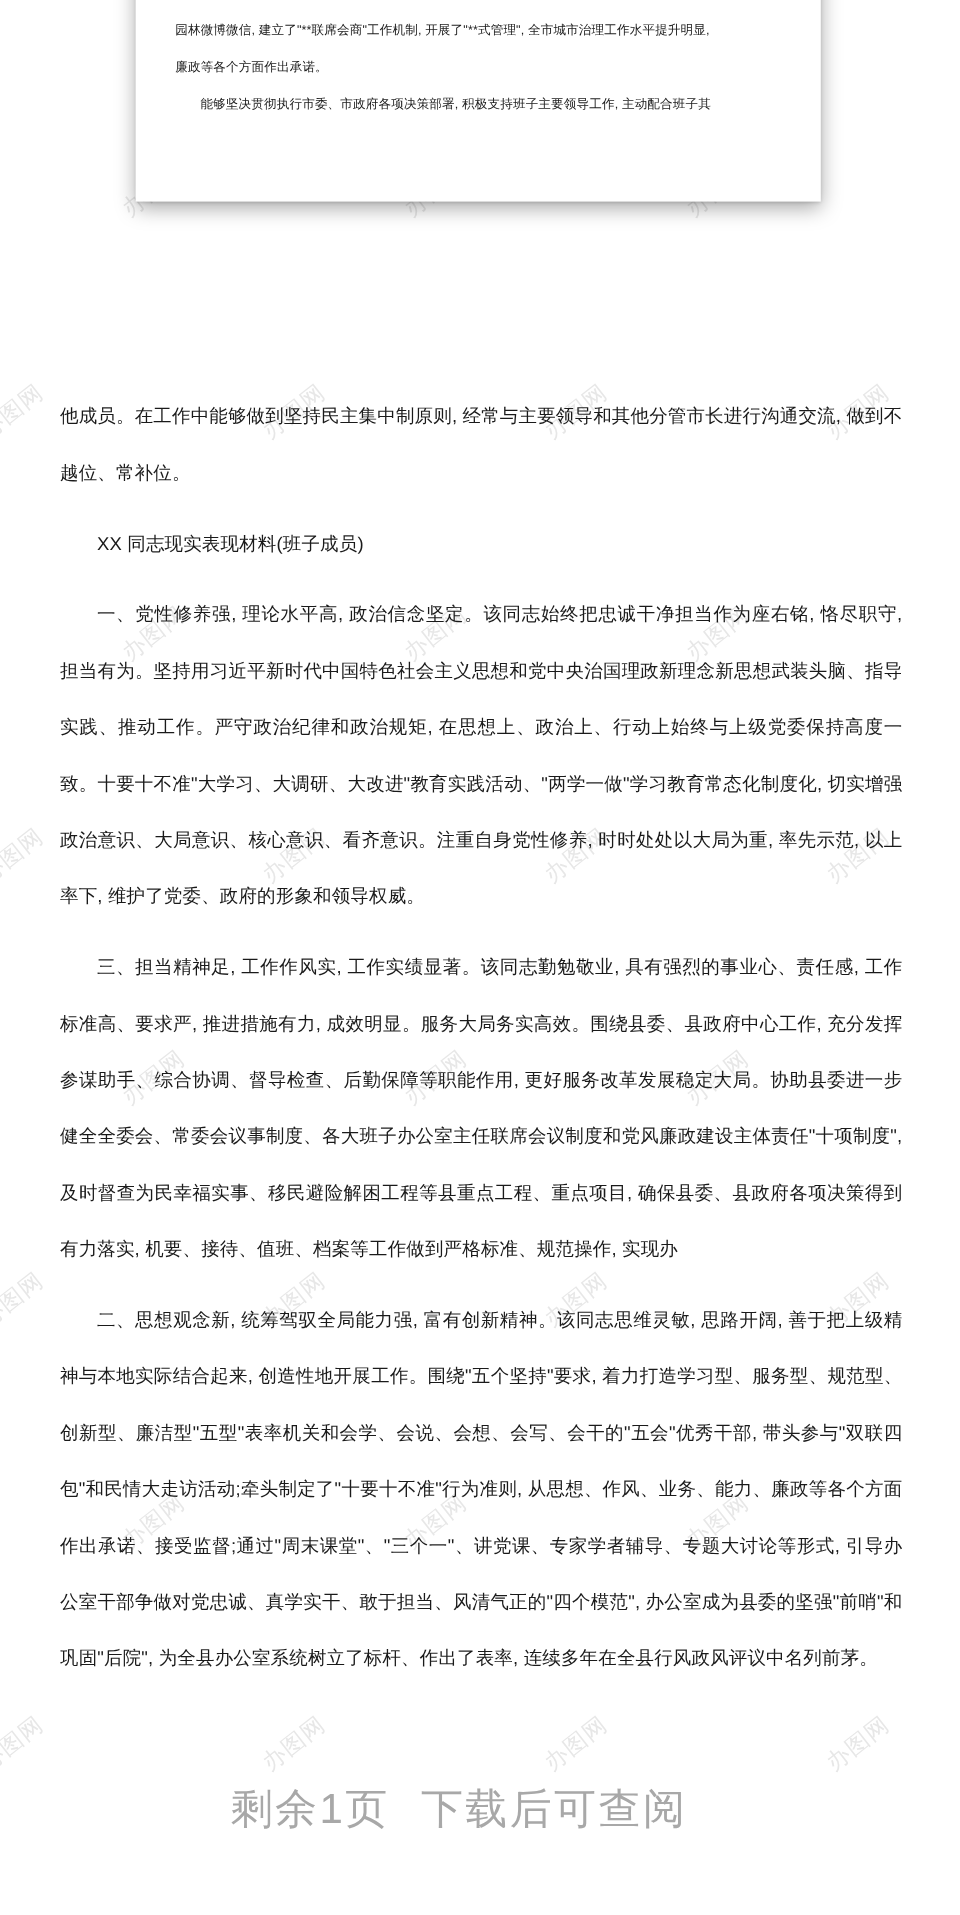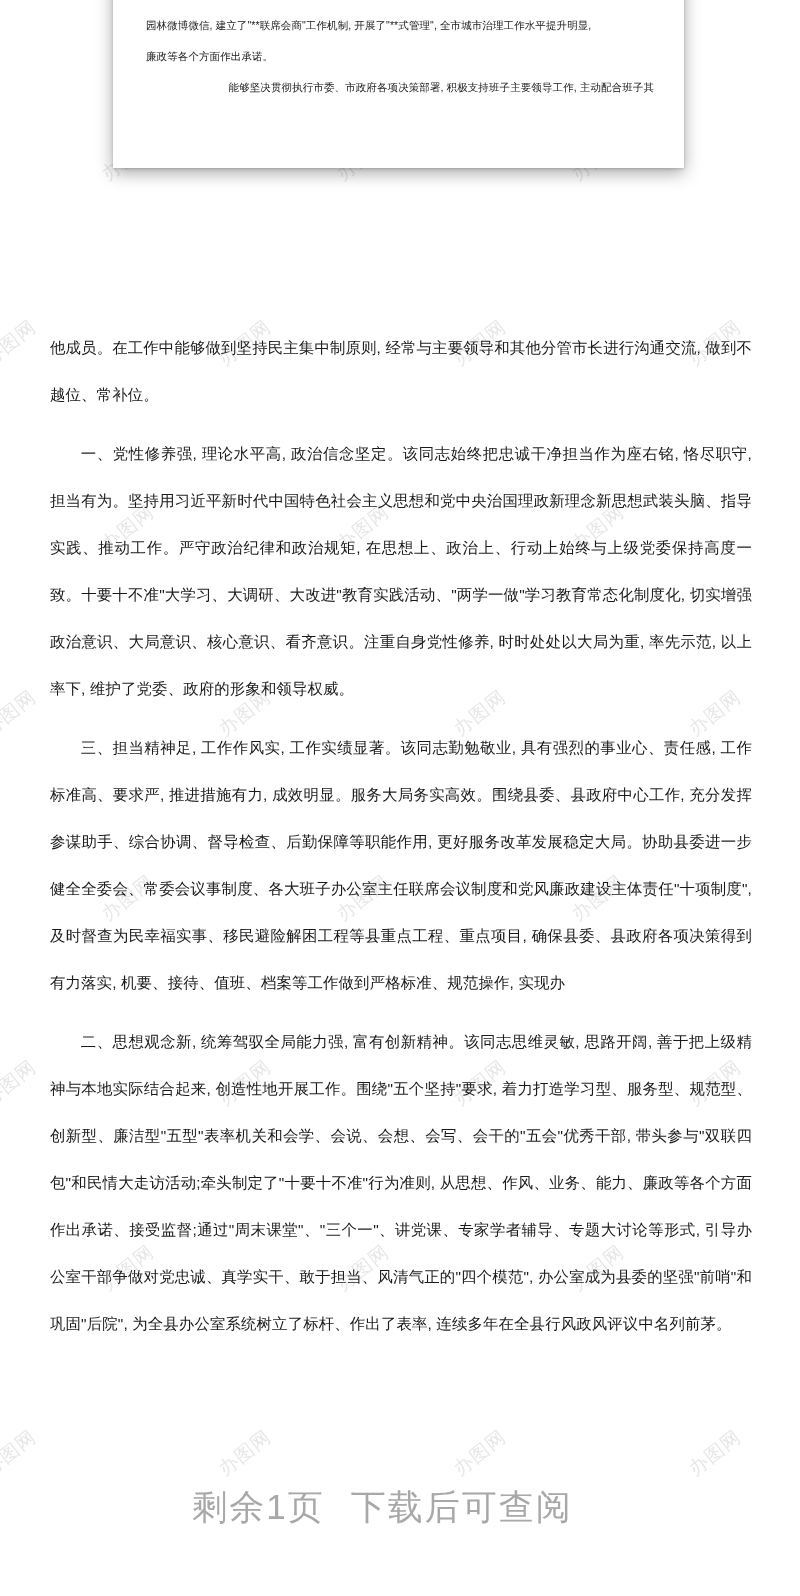--- a/index.html
+++ b/index.html
@@ -56,21 +56,21 @@
     top: 52px;
     width: 508px;
   }
   .tp-line {
     font-size: 10.5px;
     line-height: 31px;
     color: #1b1b1b;
     white-space: nowrap;
     letter-spacing: .1px;
   }
-  .tp-line.indent { text-indent: 21px; text-align: right; }
+  .tp-line.indent { text-indent: 21px; }
 
   
   #document-body {
     position: absolute;
     left: 38px;
     top: 312px;
     width: 726px;
     z-index: 2;
   }
   .para {
@@ -141,20 +141,21 @@
 <div id="top-page-card">
   <div class="tp-inner">
     <div class="tp-line">园林微博微信, 建立了"**联席会商"工作机制, 开展了"**式管理", 全市城市治理工作水平提升明显,</div>
     <div class="tp-line">廉政等各个方面作出承诺。</div>
     <div class="tp-line indent">能够坚决贯彻执行市委、市政府各项决策部署, 积极支持班子主要领导工作, 主动配合班子其</div>
   </div>
 </div>
 
 <div id="document-body">
   <p class="para">他成员。在工作中能够做到坚持民主集中制原则, 经常与主要领导和其他分管市长进行沟通交流, 做到不越位、常补位。</p>
+  <p class="para title">XX 同志现实表现材料(班子成员)</p>
   <p class="para indent">一、党性修养强, 理论水平高, 政治信念坚定。该同志始终把忠诚干净担当作为座右铭, 恪尽职守, 担当有为。坚持用习近平新时代中国特色社会主义思想和党中央治国理政新理念新思想武装头脑、指导实践、推动工作。严守政治纪律和政治规矩, 在思想上、政治上、行动上始终与上级党委保持高度一致。十要十不准"大学习、大调研、大改进"教育实践活动、"两学一做"学习教育常态化制度化, 切实增强政治意识、大局意识、核心意识、看齐意识。注重自身党性修养, 时时处处以大局为重, 率先示范, 以上率下, 维护了党委、政府的形象和领导权威。</p>
   <p class="para indent">三、担当精神足, 工作作风实, 工作实绩显著。该同志勤勉敬业, 具有强烈的事业心、责任感, 工作标准高、要求严, 推进措施有力, 成效明显。服务大局务实高效。围绕县委、县政府中心工作, 充分发挥参谋助手、综合协调、督导检查、后勤保障等职能作用, 更好服务改革发展稳定大局。协助县委进一步健全全委会、常委会议事制度、各大班子办公室主任联席会议制度和党风廉政建设主体责任"十项制度", 及时督查为民幸福实事、移民避险解困工程等县重点工程、重点项目, 确保县委、县政府各项决策得到有力落实, 机要、接待、值班、档案等工作做到严格标准、规范操作, 实现办</p>
   <p class="para indent">二、思想观念新, 统筹驾驭全局能力强, 富有创新精神。该同志思维灵敏, 思路开阔, 善于把上级精神与本地实际结合起来, 创造性地开展工作。围绕"五个坚持"要求, 着力打造学习型、服务型、规范型、创新型、廉洁型"五型"表率机关和会学、会说、会想、会写、会干的"五会"优秀干部, 带头参与"双联四包"和民情大走访活动;牵头制定了"十要十不准"行为准则, 从思想、作风、业务、能力、廉政等各个方面作出承诺、接受监督;通过"周末课堂"、"三个一"、讲党课、专家学者辅导、专题大讨论等形式, 引导办公室干部争做对党忠诚、真学实干、敢于担当、风清气正的"四个模范", 办公室成为县委的坚强"前哨"和巩固"后院", 为全县办公室系统树立了标杆、作出了表率, 连续多年在全县行风政风评议中名列前茅。</p>
 </div>
 
 <div id="footer-notice">
   <span class="fn-text">剩余1页</span><span class="fn-gap"></span><span class="fn-text">下载后可查阅</span>
 </div>
 
 </body></html>

